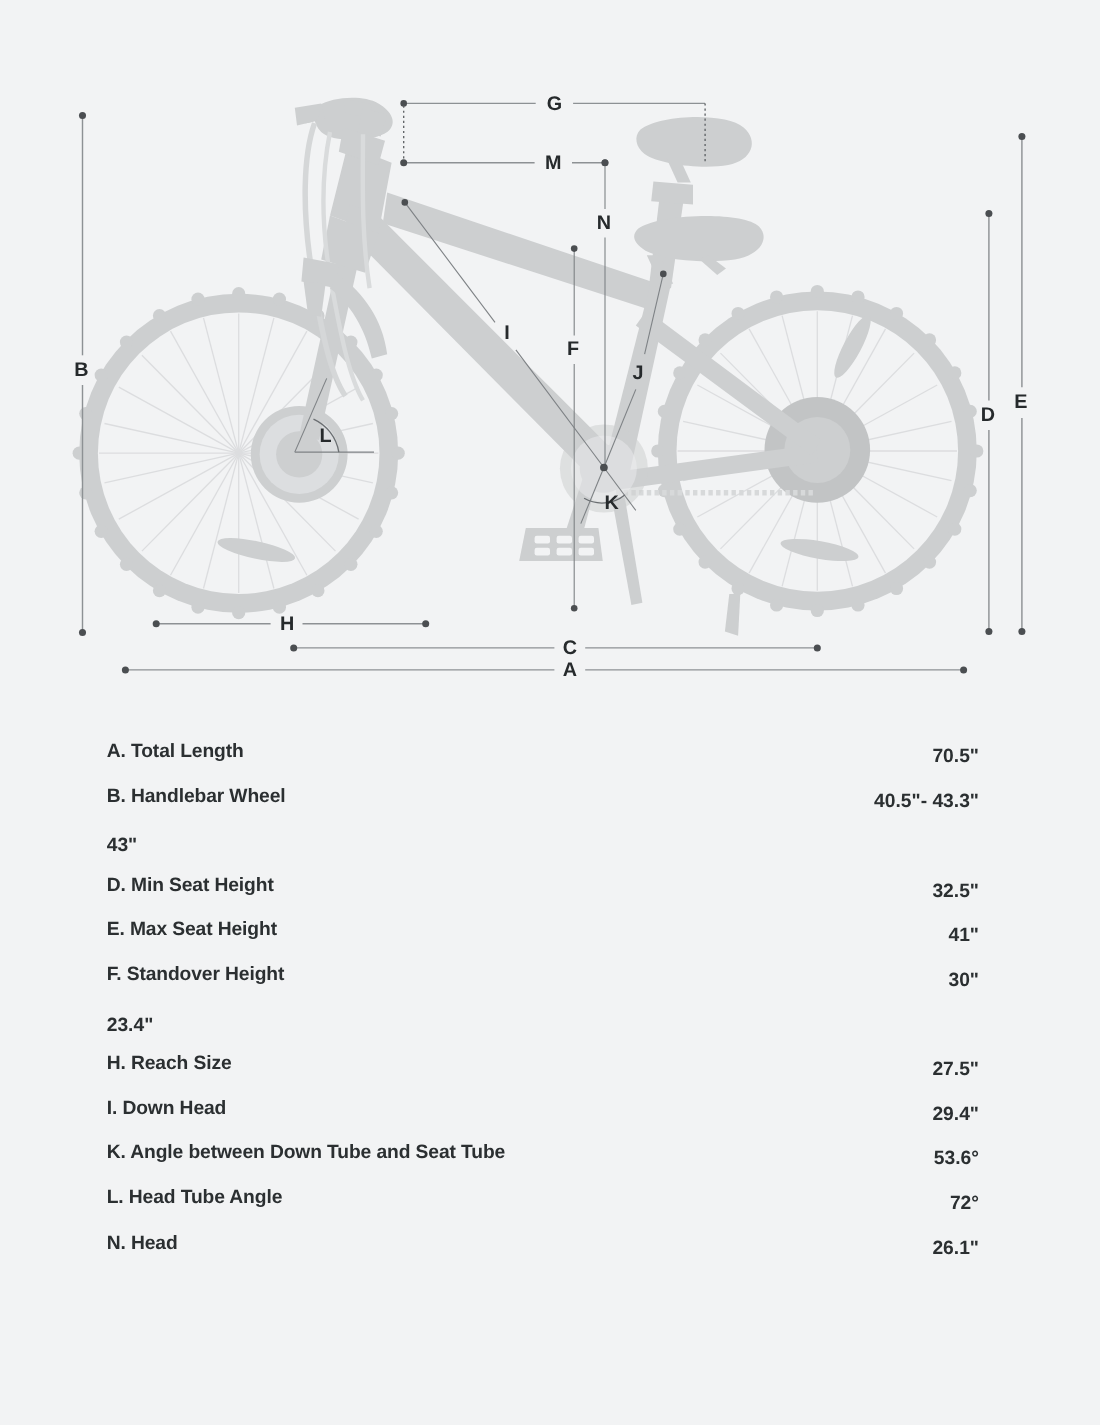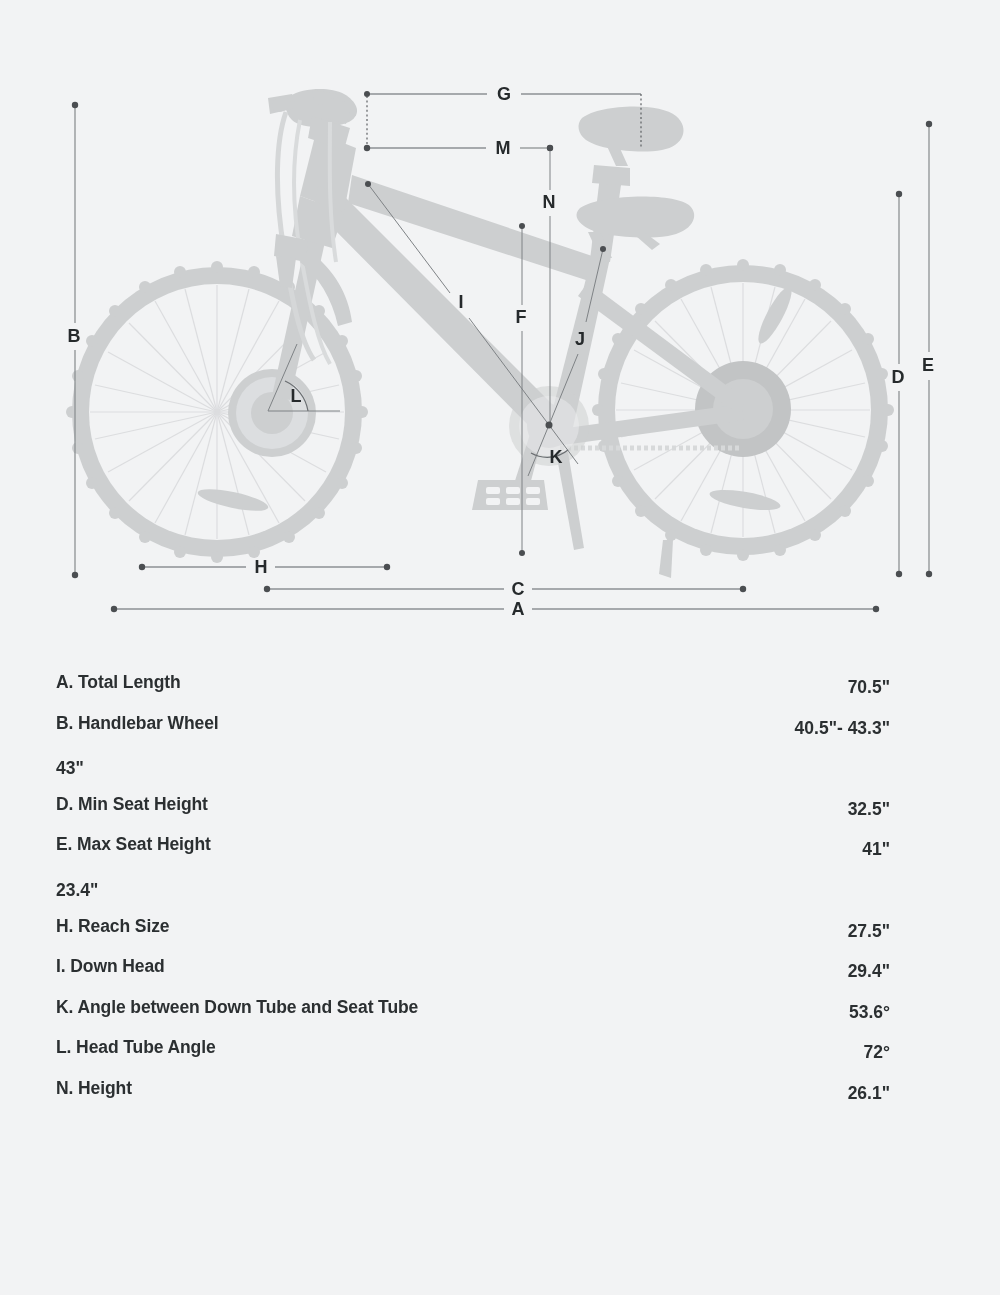--- a/index.html
+++ b/index.html
@@ -34,21 +34,21 @@
     dominant-baseline:middle;
   }
 
   
   #spec-table{
     position:absolute;left:0;top:672px;width:1000px;
   }
   .spec-row{
     display:flex;
     align-items:baseline;
-    padding:0 110px 0 56px;
+    padding:0 110px 0 97px;
     height:40.6px;
   }
   .spec-label{
     flex:1 1 auto;
     font-size:17.5px;
     font-weight:bold;
     letter-spacing:-0.1px;
     color:#2b2f31;
     white-space:nowrap;
   }
@@ -411,38 +411,42 @@
     </div>
     <div class="spec-row">
       <div class="spec-label">D. Min Seat Height</div>
       <div class="spec-value">32.5"</div>
     </div>
     <div class="spec-row">
       <div class="spec-label">E. Max Seat Height</div>
       <div class="spec-value">41"</div>
     </div>
     <div class="spec-row">
+      <div class="spec-label">F. Standover Height</div>
+      <div class="spec-value">30"</div>
+    </div>
+    <div class="spec-row">
       <div class="spec-value">23.4"</div>
     </div>
     <div class="spec-row">
       <div class="spec-label">H. Reach Size</div>
       <div class="spec-value">27.5"</div>
     </div>
     <div class="spec-row">
       <div class="spec-label">I. Down Head</div>
       <div class="spec-value">29.4"</div>
     </div>
     <div class="spec-row">
       <div class="spec-label">K. Angle between Down Tube and Seat Tube</div>
       <div class="spec-value">53.6°</div>
     </div>
     <div class="spec-row">
       <div class="spec-label">L. Head Tube Angle</div>
       <div class="spec-value">72°</div>
     </div>
     <div class="spec-row">
-      <div class="spec-label">N. Height</div>
+      <div class="spec-label">N. Head</div>
       <div class="spec-value">26.1"</div>
     </div>
 
   </div>
 
 </div>
 
 </body></html>

